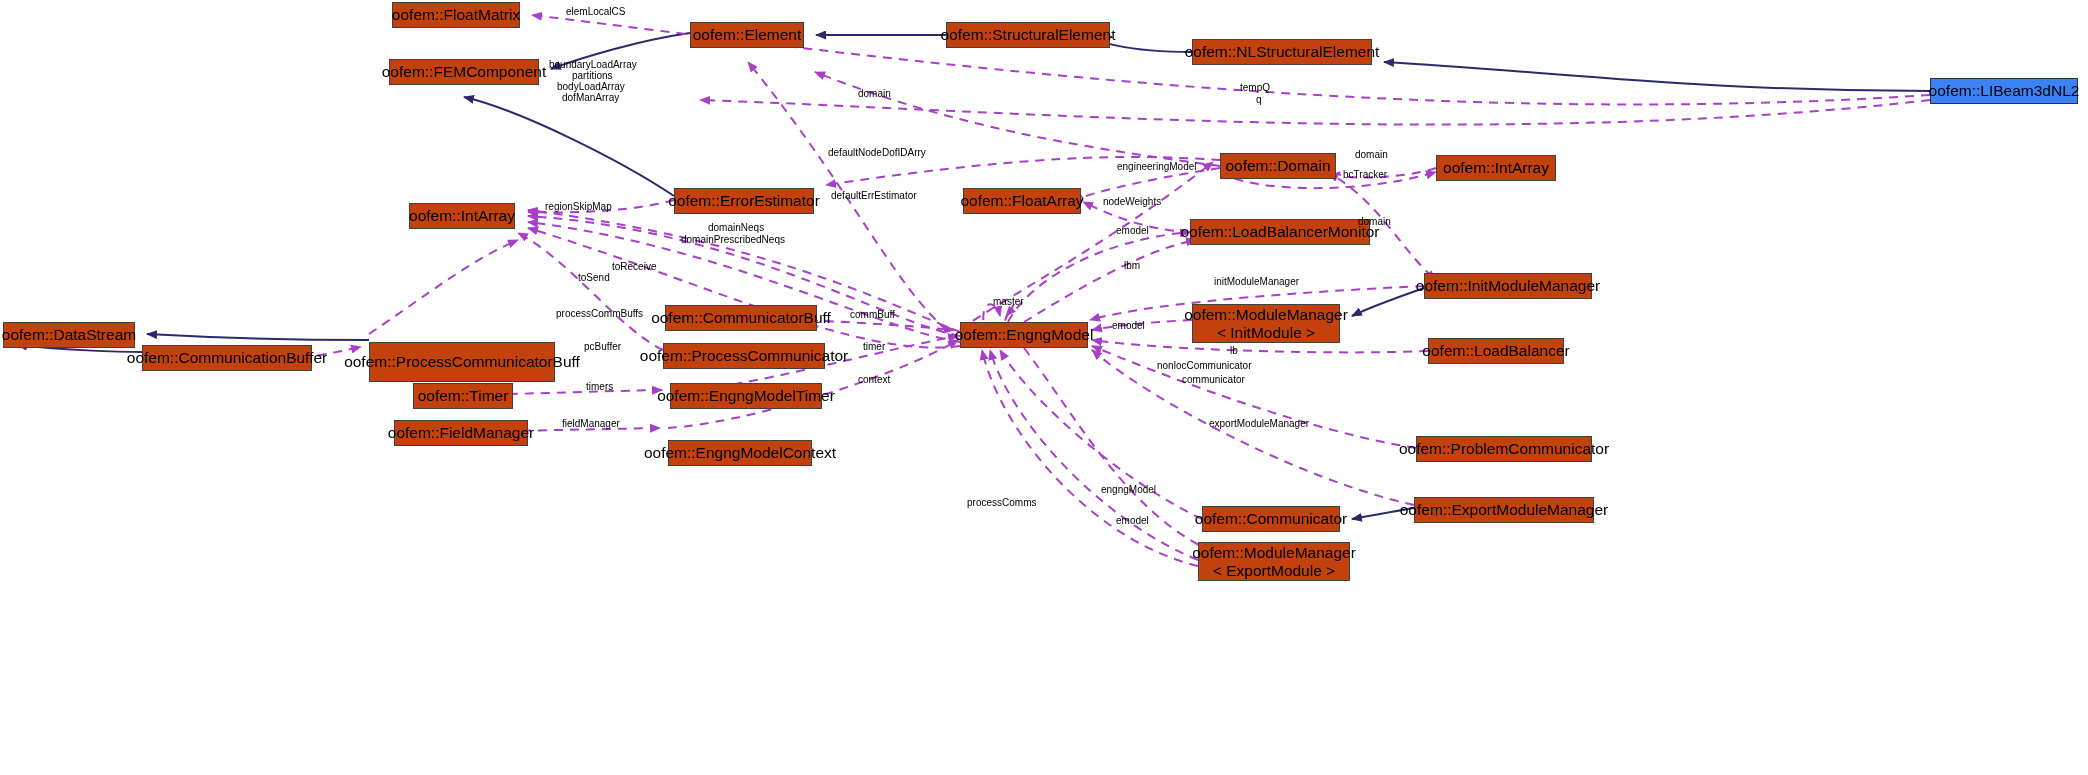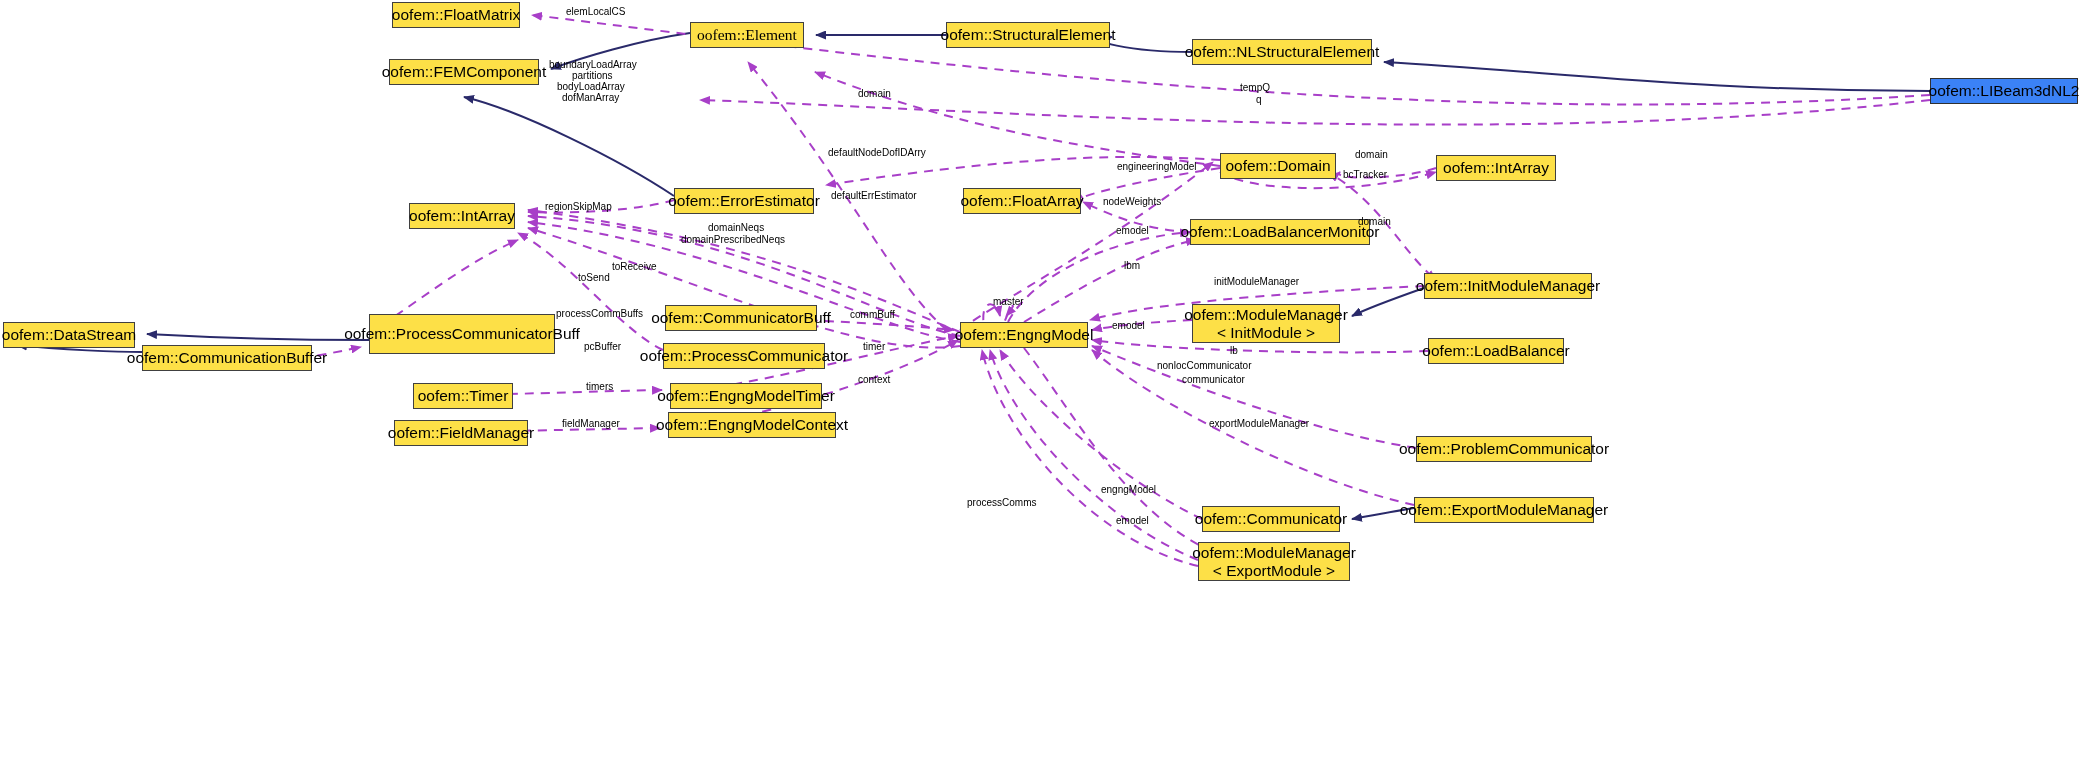--- a/index.html
+++ b/index.html
@@ -1,20 +1,20 @@
 <!DOCTYPE html>
 <html><head>
 <meta charset="utf-8">
 <style>
   html,body{margin:0;padding:0;background:#ffffff;}
   #stage{position:relative;width:2088px;height:775px;background:#fff;
          font-family:"Liberation Sans","DejaVu Sans",sans-serif;overflow:hidden;}
   svg#edges{position:absolute;left:0;top:0;width:2088px;height:775px;}
   .node{position:absolute;box-sizing:border-box;border:1.5px solid #404040;
-        background:#fde047;color:#000;display:flex;flex-direction:column;
+        background:#c2410c;color:#000;display:flex;flex-direction:column;
         align-items:center;justify-content:center;font-size:15.5px;line-height:1.12;
         white-space:nowrap;padding:0 6px;}
   .node.hl{background:#3b82f6;border-color:#303030;}
   .node .l2{display:block;}
   .elabel{position:absolute;font-size:10px;color:#000;white-space:nowrap;
           text-align:center;line-height:1.16;}
 </style>
 </head>
 <body>
 
@@ -88,21 +88,21 @@
       <path d="M1000,336 C1010,300 1020,300 1006,316"></path>
       <path d="M986,336 C976,298 996,298 1000,316"></path>
       <path d="M1024,348 C1080,420 1150,560 1270,565"></path>
     </g>
   </svg>
 
   <div id="nodes-layer">
       <div class="node" style="left: 392px; top: 2px; width: 128px; height: 26px;">
         <span>oofem::FloatMatrix</span>
       </div>
-      <div class="node" style="left: 690px; top: 22px; width: 114px; height: 26px; font-family: Liberation Serif, serif;">
+      <div class="node" style="left: 690px; top: 22px; width: 114px; height: 26px;">
         <span>oofem::Element</span>
       </div>
       <div class="node" style="left: 946px; top: 22px; width: 164px; height: 26px;">
         <span>oofem::StructuralElement</span>
       </div>
       <div class="node" style="left: 1192px; top: 39px; width: 180px; height: 26px;">
         <span>oofem::NLStructuralElement</span>
       </div>
       <div class="node hl" style="left: 1930px; top: 78px; width: 148px; height: 26px;">
         <span>oofem::LIBeam3dNL2</span>
@@ -137,42 +137,42 @@
       </div>
       <div class="node" style="left: 3px; top: 322px; width: 132px; height: 26px;">
         <span>oofem::DataStream</span>
       </div>
       <div class="node" style="left: 665px; top: 305px; width: 152px; height: 26px;">
         <span>oofem::CommunicatorBuff</span>
       </div>
       <div class="node" style="left: 960px; top: 322px; width: 128px; height: 26px;">
         <span>oofem::EngngModel</span>
       </div>
-      <div class="node" style="left: 369px; top: 314px; width: 186px; height: 40px; justify-content: center;">
+      <div class="node" style="left: 369px; top: 342px; width: 186px; height: 40px; justify-content: center;">
         <span>oofem::ProcessCommunicatorBuff</span>
       </div>
       <div class="node" style="left: 142px; top: 345px; width: 170px; height: 26px;">
         <span>oofem::CommunicationBuffer</span>
       </div>
       <div class="node" style="left: 663px; top: 343px; width: 162px; height: 26px;">
         <span>oofem::ProcessCommunicator</span>
       </div>
       <div class="node" style="left: 1428px; top: 338px; width: 136px; height: 26px;">
         <span>oofem::LoadBalancer</span>
       </div>
       <div class="node" style="left: 413px; top: 383px; width: 100px; height: 26px;">
         <span>oofem::Timer</span>
       </div>
       <div class="node" style="left: 670px; top: 383px; width: 152px; height: 26px;">
         <span>oofem::EngngModelTimer</span>
       </div>
       <div class="node" style="left: 394px; top: 420px; width: 134px; height: 26px;">
         <span>oofem::FieldManager</span>
       </div>
-      <div class="node" style="left: 668px; top: 412px; width: 168px; height: 26px;">
+      <div class="node" style="left: 668px; top: 440px; width: 144px; height: 26px;">
         <span>oofem::EngngModelContext</span>
       </div>
       <div class="node" style="left: 1416px; top: 436px; width: 176px; height: 26px;">
         <span>oofem::ProblemCommunicator</span>
       </div>
       <div class="node" style="left: 1414px; top: 497px; width: 180px; height: 26px;">
         <span>oofem::ExportModuleManager</span>
       </div>
       <div class="node" style="left: 1202px; top: 506px; width: 138px; height: 26px;">
         <span>oofem::Communicator</span>

